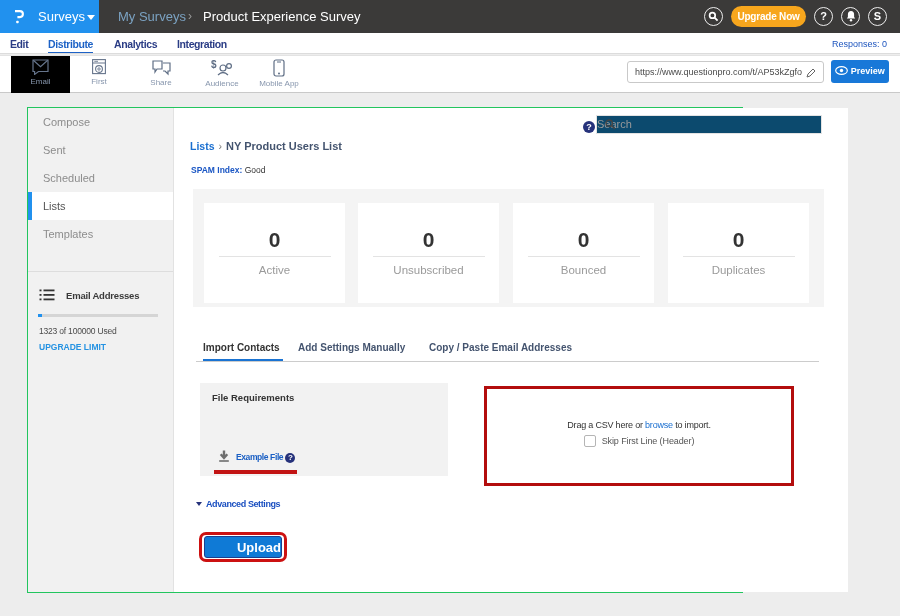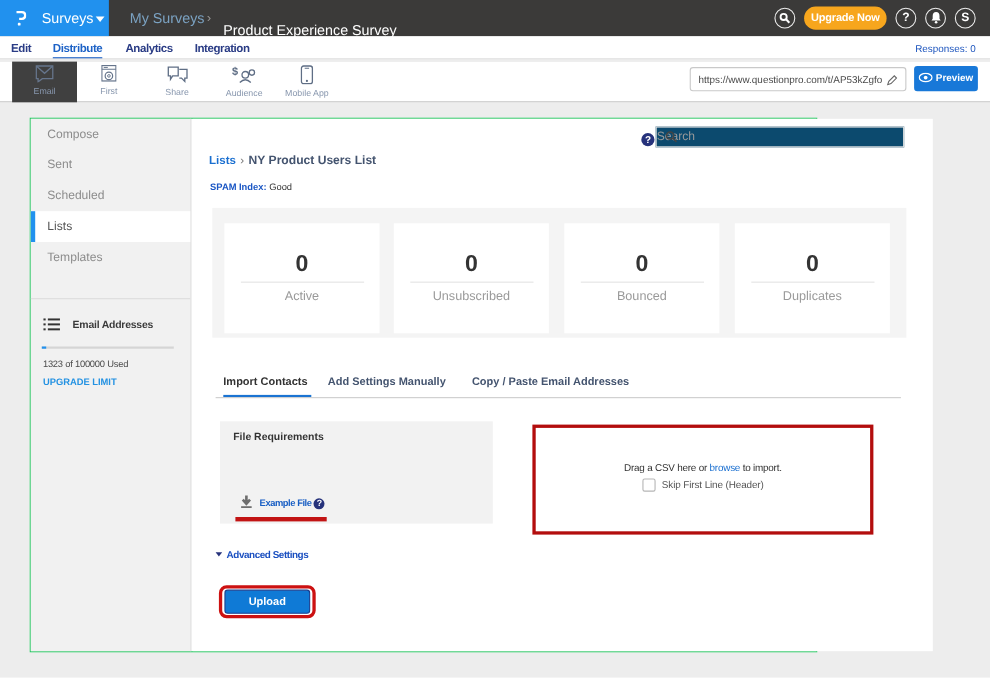--- a/index.html
+++ b/index.html
@@ -7,35 +7,35 @@
 body { font-family:"Liberation Sans", sans-serif; background:#ededed; position:relative; }
 .abs { position:absolute; }
 
 
 #topbar { position:absolute; left:0; top:0; width:900px; height:33px; background:#3b3a39; }
 #logoblk { position:absolute; left:0; top:0; width:99px; height:33px; background:#2191ee; }
 #brandtxt { position:absolute; left:38px; top:9px; color:#fff; font-size:13px; }
 #brandcaret { position:absolute; left:87px; top:15px; width:0; height:0; border-left:4px solid transparent; border-right:4px solid transparent; border-top:5px solid #fff; }
 #crumb1 { position:absolute; left:118px; top:9px; color:#7ba2c2; font-size:13px; }
 #crumbsep { position:absolute; left:188px; top:9px; color:#9a9a9a; font-size:12px; }
-#crumb2 { position:absolute; left:203px; top:9px; color:#fff; font-size:13px;margin-top:11px; }
+#crumb2 { position:absolute; left:203px; top:9px; color:#fff; font-size:13px; }
 .topcirc { position:absolute; top:7px; width:19px; height:19px; border:1.4px solid rgba(255,255,255,.9); border-radius:50%; color:#fff; text-align:center; font-size:11px; font-weight:bold; line-height:17px; }
 #upgbtn { position:absolute; left:731px; top:6px; width:75px; height:21px; background:#f7a61d; border-radius:11px; color:#fff; font-size:10px; font-weight:bold; letter-spacing:-0.2px; text-align:center; line-height:21px; }
 
 
 #navrow { position:absolute; left:0; top:33px; width:900px; height:21px; background:#fff; border-bottom:1px solid #dcdcdc; }
 .navitem { position:absolute; top:4.5px; font-size:10.5px; font-weight:bold; letter-spacing:-0.4px; color:#2a3c85; }
 #responses { position:absolute; right:13px; top:6px; font-size:9px; color:#1d55be; }
 
 
 #toolbar { position:absolute; left:0; top:55px; width:900px; height:38px; background:#fff; border-top:1px solid #e3e3e3; border-bottom:1px solid #c9c9c9; }
 .tbitem { position:absolute; top:0; height:37px; text-align:center; }
 .tbitem .lbl { display:block; font-size:8px; line-height:9px; color:#8796ad; margin-top:-2px; }
 .tbitem svg { margin-top:3px; }
-#tbemail { left:11px; width:59px; background:#404040; }
+#tbemail { left:11px; width:59px; background:#000000; }
 #urlbox { position:absolute; left:627px; top:61px; width:197px; height:22px; background:#fff; border:1px solid #c9c9c9; border-radius:3px; font-size:9px; color:#4a4a4a; line-height:20px; padding-left:7px; }
 #previewbtn { position:absolute; left:831px; top:60px; width:58px; height:23px; background:#1878d8; border-radius:3px; color:#fff; font-size:9px; font-weight:bold; text-align:center; line-height:23px; }
 
 
 #panel { position:absolute; left:27px; top:107px; width:716px; height:486px; background:#fff; border:1px solid #22c55e; }
 #sidebar { position:absolute; left:0; top:0; width:146px; height:484px; background:#f1f1f1; border-right:1px solid #e2e2e2; }
 .sbitem { position:relative; height:28px; line-height:28px; padding-left:15px; font-size:11px; color:#8c8c8c; }
 .sbitem.active { background:#fff; color:#555; border-left:4px solid #2191ee; padding-left:11px; }
 #sblower { position:absolute; left:0; top:163px; width:145px; border-top:1px solid #ddd; }
 #emailaddr { padding:17px 0 0 11px; font-size:9.5px; letter-spacing:-0.2px; font-weight:bold; color:#3a3a3a; }
@@ -78,21 +78,21 @@
 #dragbox { position:absolute; left:309px; top:278px; width:310px; height:100px; border:3px solid #b30d0d; background:#fff; text-align:center; }
 #dragtxt { margin-top:31px; font-size:9px; letter-spacing:-0.2px; color:#333; }
 #dragtxt a { color:#1a6fd0; text-decoration:none; }
 #skiprow { margin-top:5px; font-size:9px; letter-spacing:-0.1px; color:#555; }
 #skiprow .cb { display:inline-block; width:12px; height:12px; border:1px solid #b5b5b5; border-radius:2px; vertical-align:-3px; margin-right:6px; background:#fff; }
 
 #advrow { position:absolute; left:21px; top:391px; font-size:9px; font-weight:bold; letter-spacing:-0.4px; color:#1a4fc0; }
 #advrow .caret { display:inline-block; width:0; height:0; border-left:3.5px solid transparent; border-right:3.5px solid transparent; border-top:4px solid #26327b; margin-right:4px; vertical-align:1px; }
 
 #uplring { position:absolute; left:24px; top:424px; width:88px; height:30px; border:3px solid #cc1111; border-radius:7px; }
-#uplbtn { position:absolute; left:2px; top:1px; width:78px; height:22px; background:#0f7ad6; border:1px solid #1b3f8f; border-radius:3px; color:#fff; font-size:10px; font-weight:bold; text-align:center; line-height:21px; }
+#uplbtn { position:absolute; left:2px; top:1px; width:78px; height:22px; background:#0f7ad6; border:1px solid #1b3f8f; border-radius:3px; color:#fff; font-size:13px; font-weight:bold; text-align:right; line-height:21px; }
 </style>
 </head>
 <body>
 
 <div id="topbar">
   <div id="logoblk"></div>
   <svg class="abs" style="left:14px;top:10px" width="10" height="14" viewBox="0 0 10 14">
     <path d="M1 1.1 H5.9 Q8.9 1.1 8.9 4.1 Q8.9 7.1 5.9 7.1 H3.4" fill="none" stroke="#fff" stroke-width="2.1"></path>
     <rect x="2.2" y="10.7" width="2.5" height="2.5" rx="0.8" fill="#fff"></rect>
   </svg>

